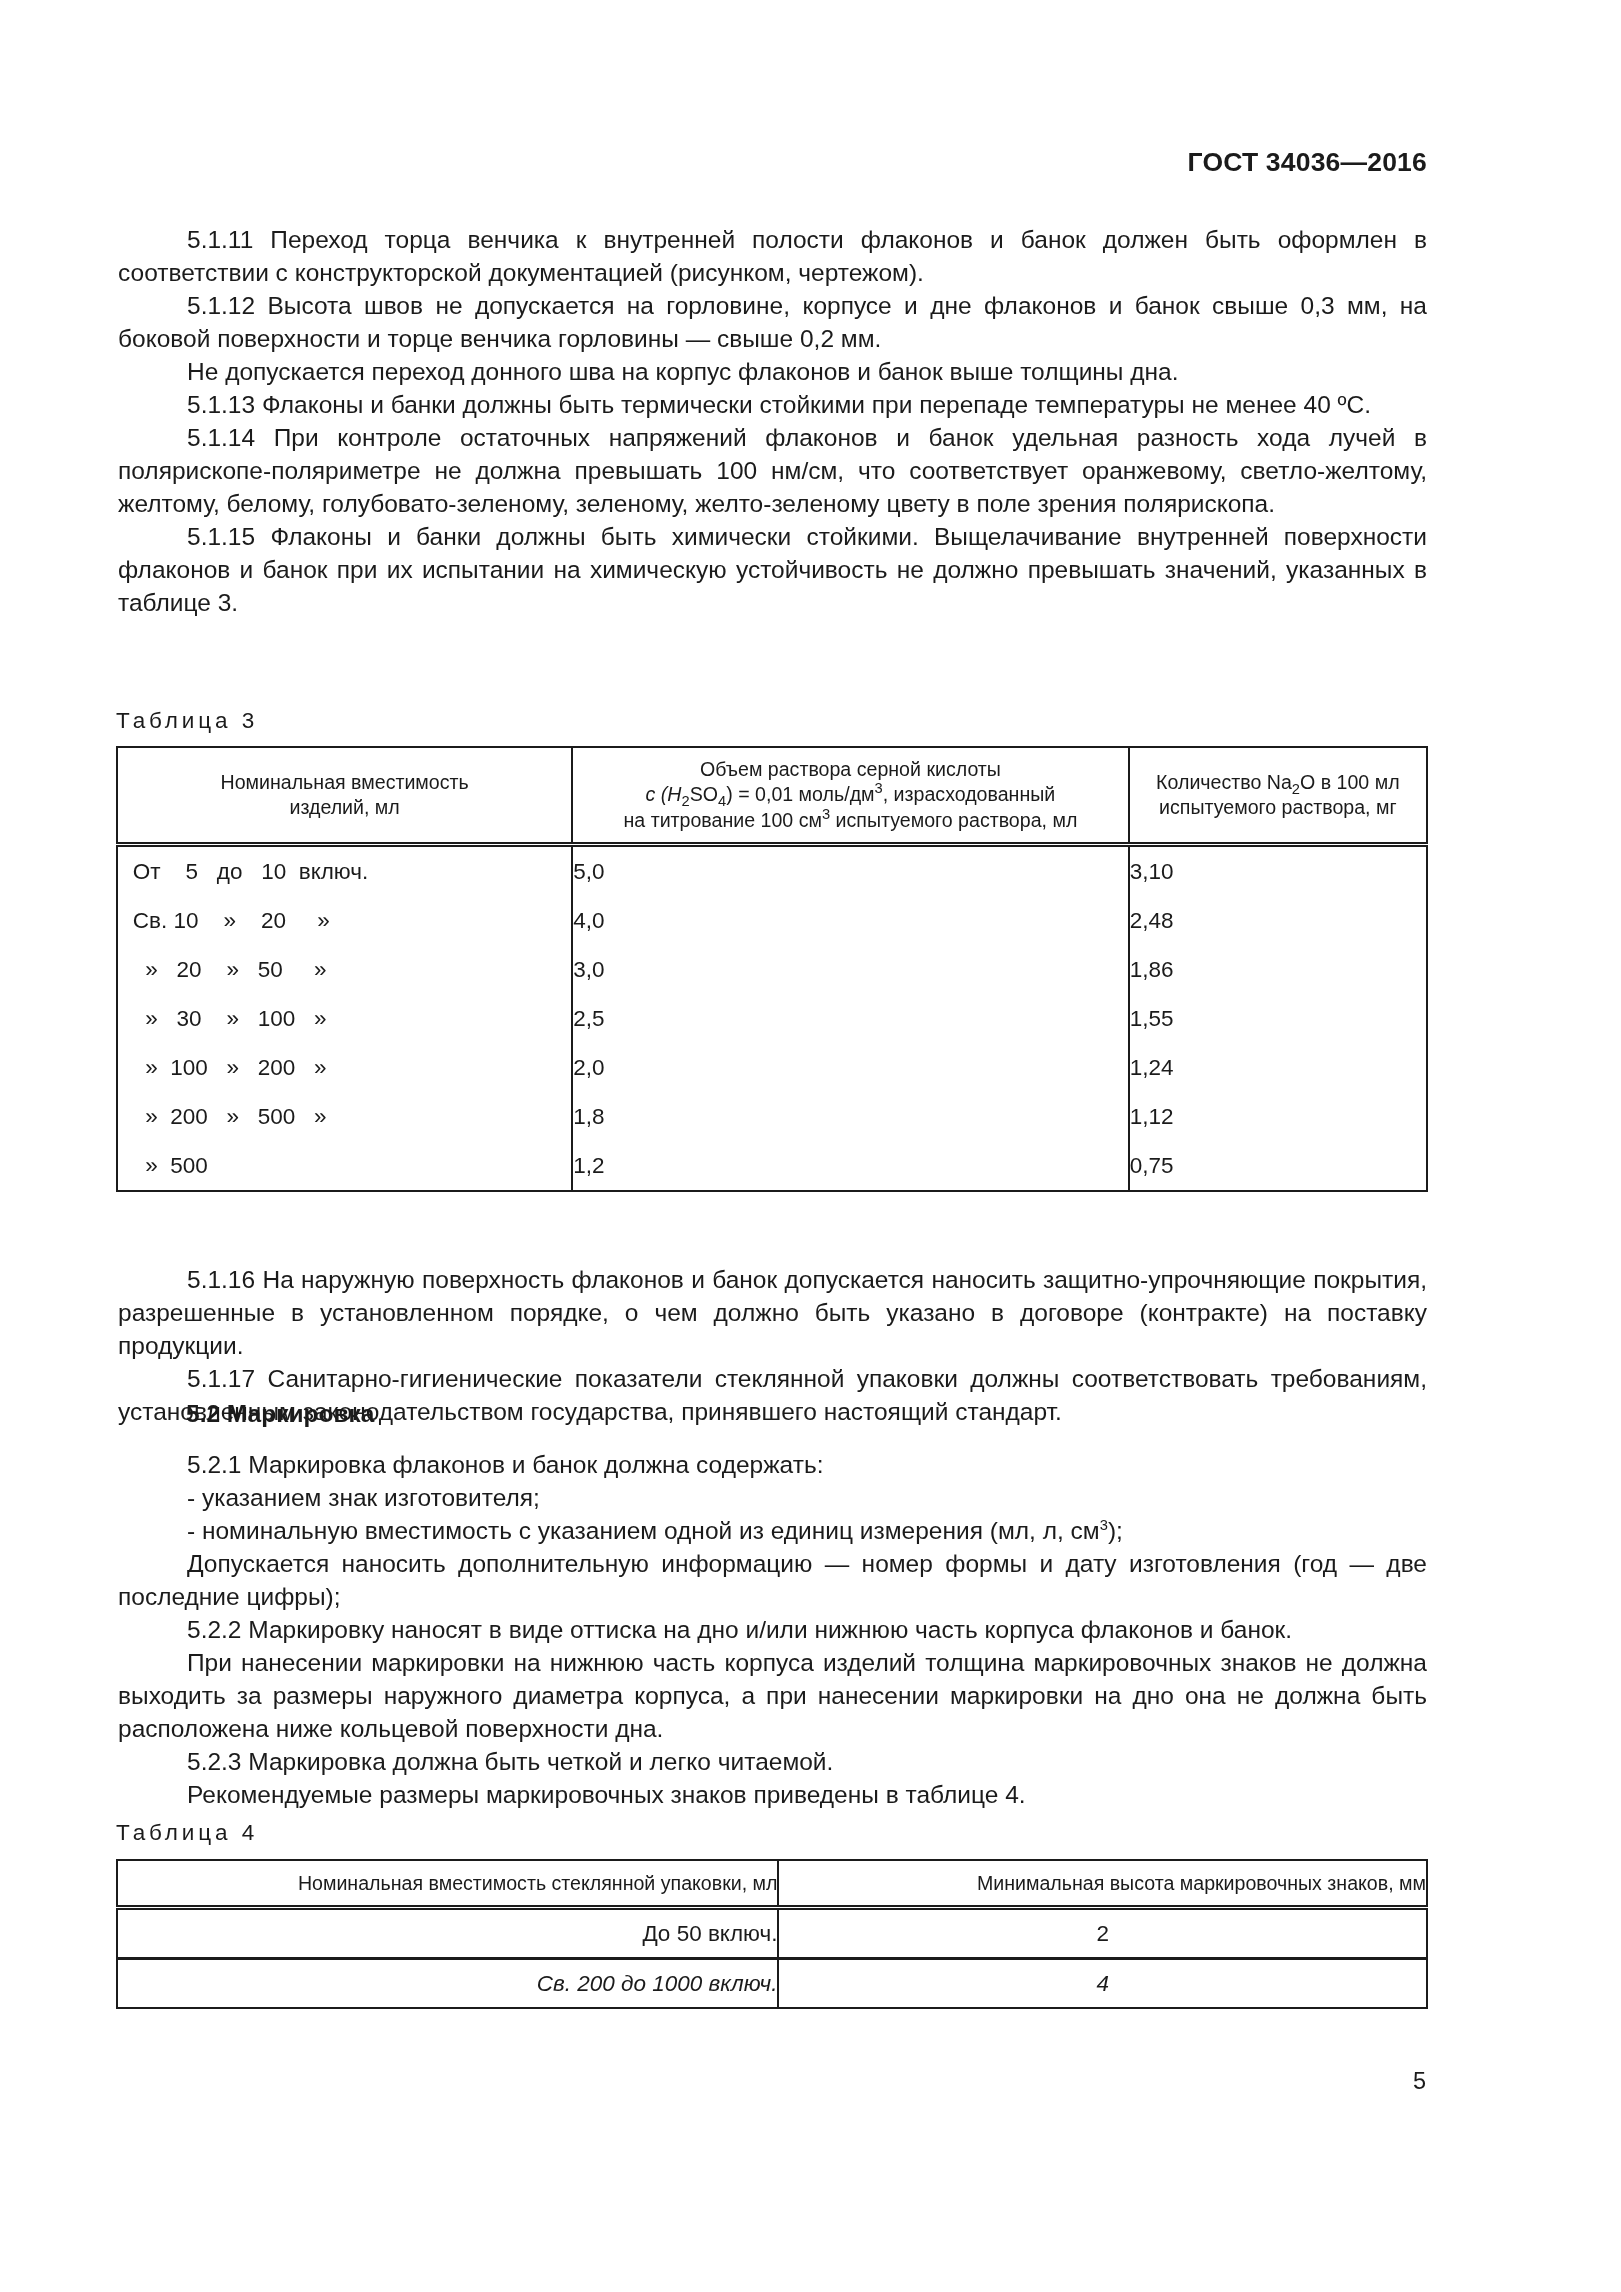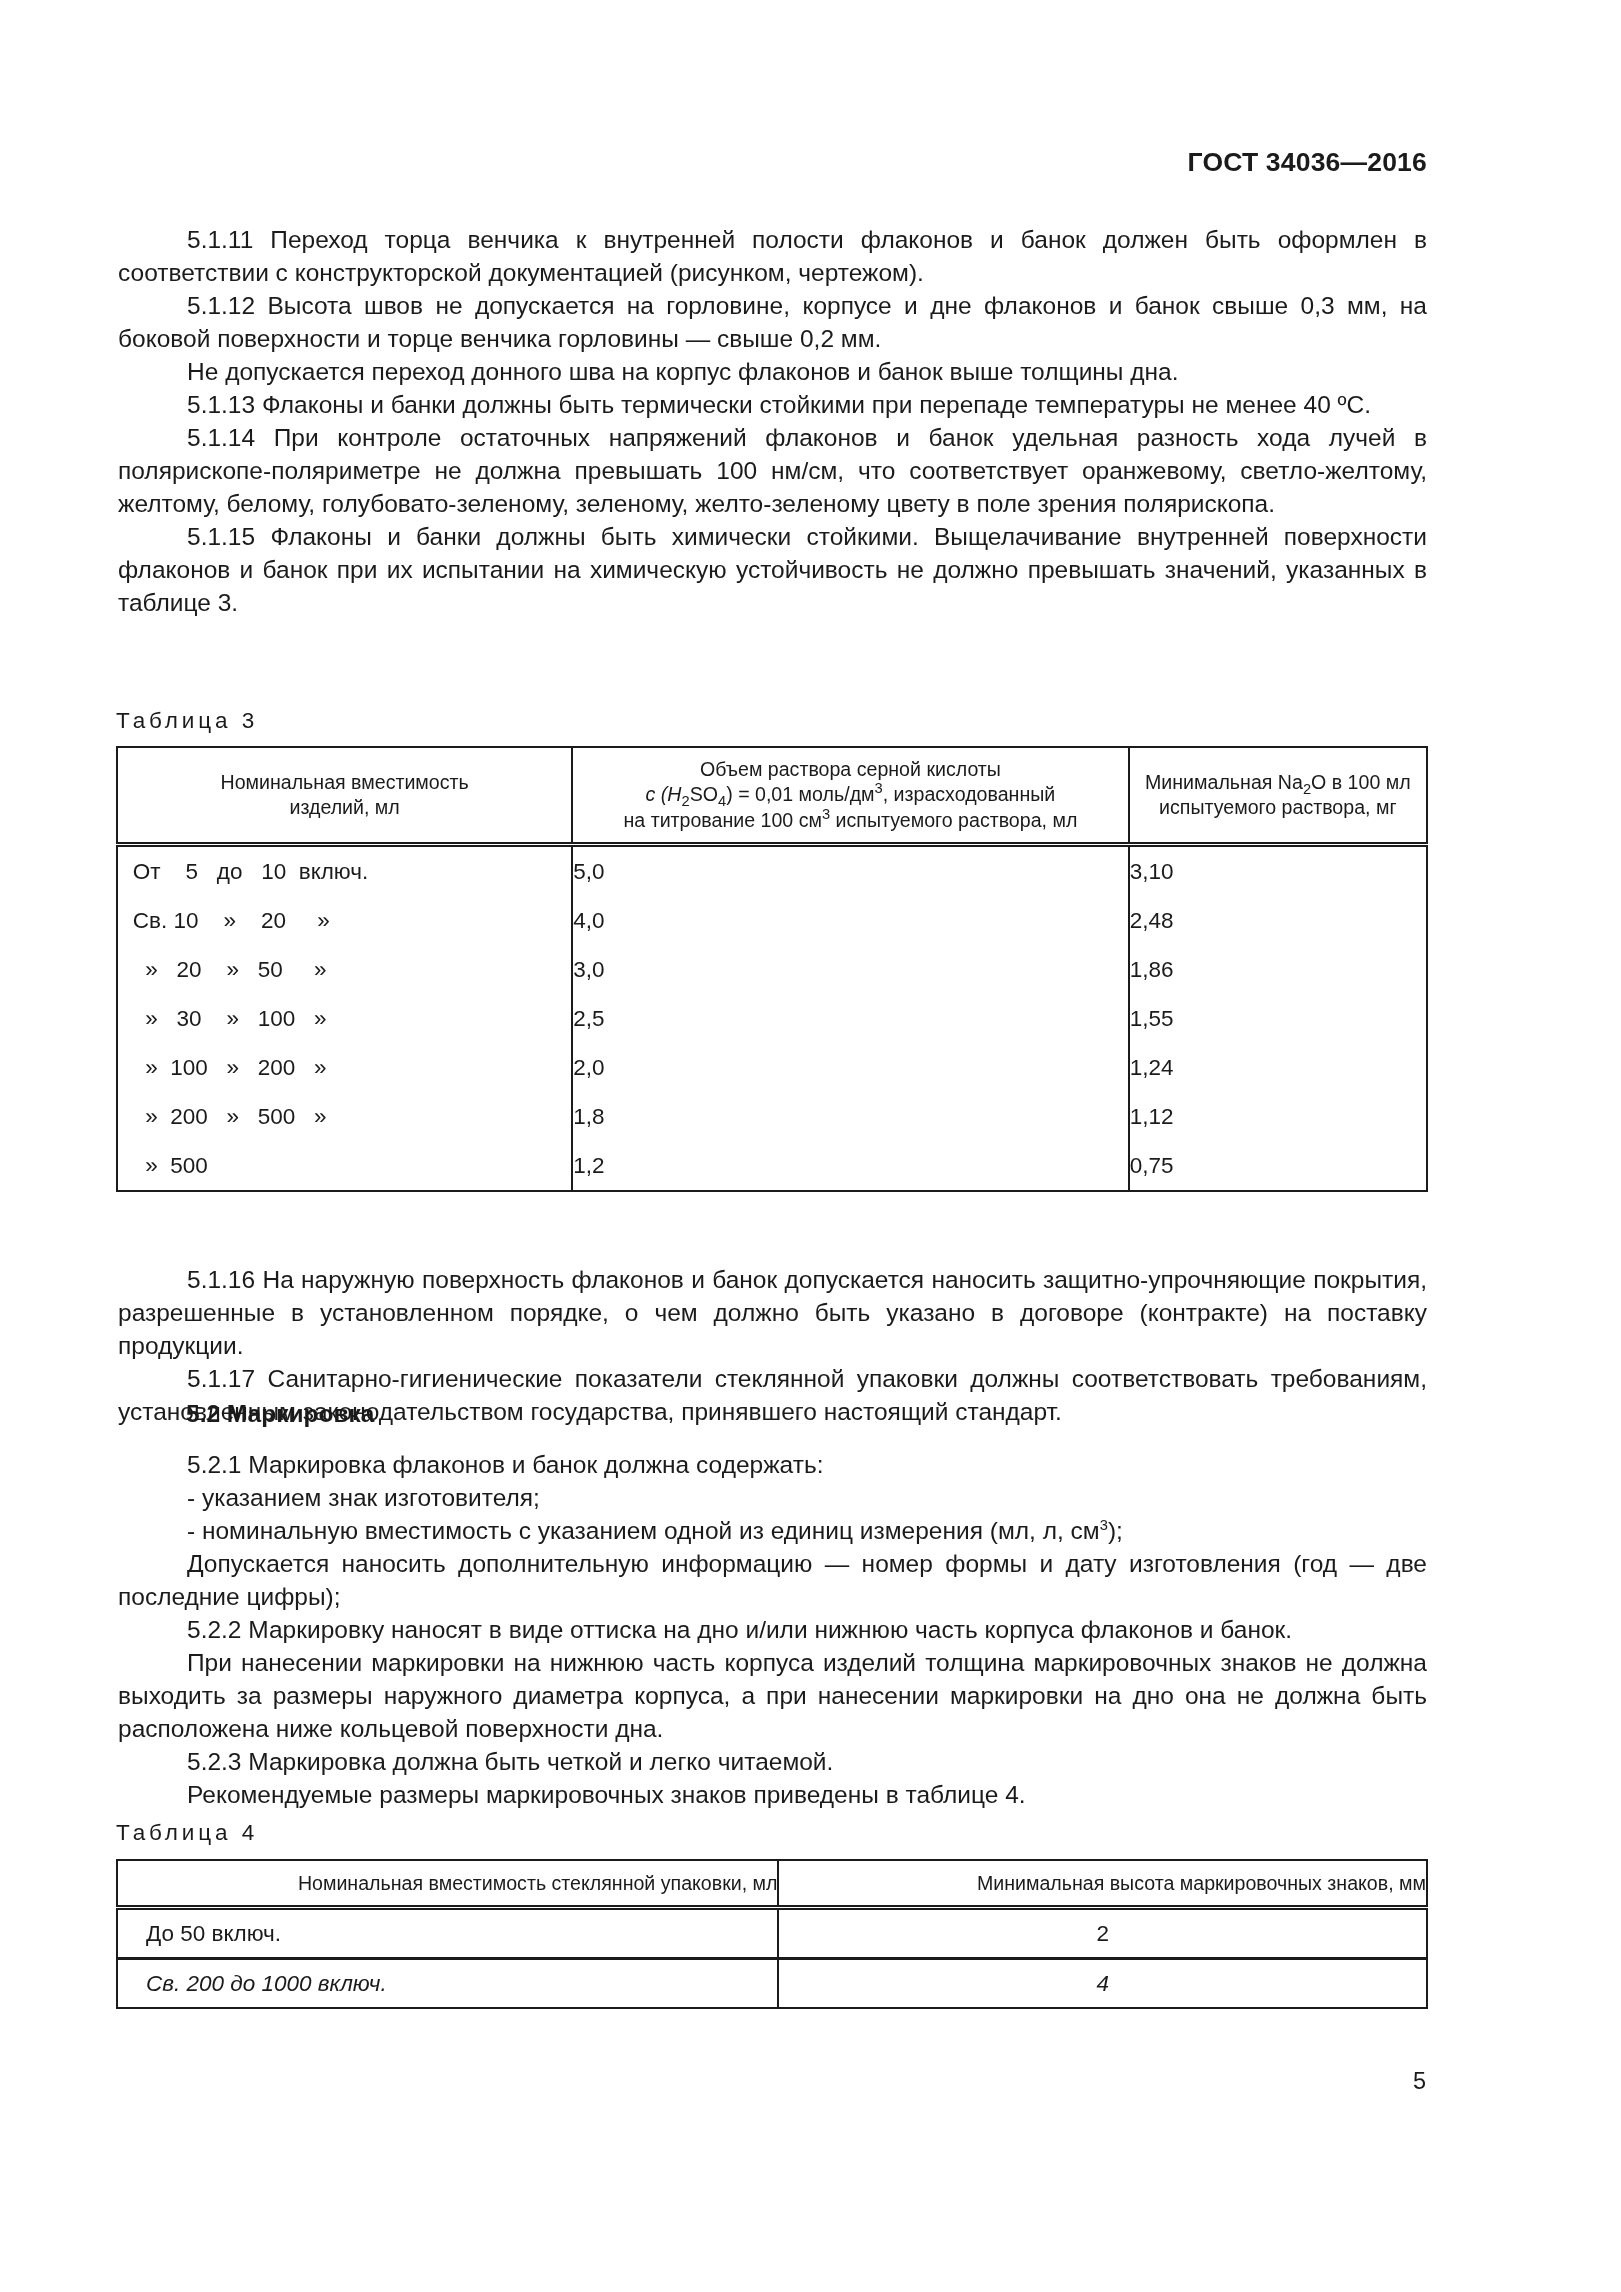--- a/index.html
+++ b/index.html
@@ -22,21 +22,21 @@
   .t3 { left: 116px; top: 746px; width: 1312px; border: 2.9px solid #1b1b1b; }
   .t3 th { height: 94px; text-align: center; line-height: 25.5px; font-size: 19.6px; border-bottom: 5.9px double #1b1b1b; }
   .t3 td { height: 49px; font-size: 22.5px; border-top: none; border-bottom: none; }
   .t3 td.c1 { text-align: left; padding-left: 14.7px; white-space: pre; }
   .t3 td.c2, .t3 td.c3 { }
   .t3 col.c1 { width: 456px; } .t3 col.c2 { width: 558px; } .t3 col.c3 { width: 299px; }
 
   .t4 { left: 116px; top: 1859px; width: 1312px; border: 2.9px solid #1b1b1b; }
   .t4 th { height: 44px; font-size: 19.6px; text-align: right; border-bottom: 5.9px double #1b1b1b; }
   .t4 td { height: 47px; font-size: 22.5px; }
-  .t4 td.c1 { text-align: left; padding-left: 28px; }
+  .t4 td.c1 { text-align: right; padding-left: 28px; }
   .t4 td.c2 { text-align: center; }
   .t4 tr.thick td { border-top: 3.9px solid #1b1b1b; font-style: italic; }
   .t4 col.c1 { width: 663px; } .t4 col.c2 { width: 650px; }
 
   .page-number { position: absolute; left: 1413px; top: 2068px; font-size: 23.5px; }
 </style>
 </head>
 <body>
 
 <div class="page-header">ГОСТ 34036—2016</div>
@@ -63,21 +63,21 @@
     <th>
       <span>Номинальная вместимость</span><br>
       <span>изделий, мл</span>
     </th>
     <th>
       <span>Объем раствора серной кислоты</span><br>
       <i>с (H</i><span class="sub">2</span><span>SO</span><span class="sub">4</span><span>) = 0,01 моль/дм</span><span class="sup">3</span><span>, израсходованный</span><br>
       <span>на титрование 100 см</span><span class="sup">3</span><span> испытуемого раствора, мл</span>
     </th>
     <th>
-      <span>Минимальная Na</span><span class="sub">2</span><span>O в 100 мл</span><br>
+      <span>Количество Na</span><span class="sub">2</span><span>O в 100 мл</span><br>
       <span>испытуемого раствора, мг</span>
     </th>
   </tr>
   <tr>
     <td class="c1">От    5   до   10  включ.</td>
     <td class="c2">5,0</td>
     <td class="c3">3,10</td>
   </tr>
   <tr>
     <td class="c1">Св. 10    »    20     »</td>

